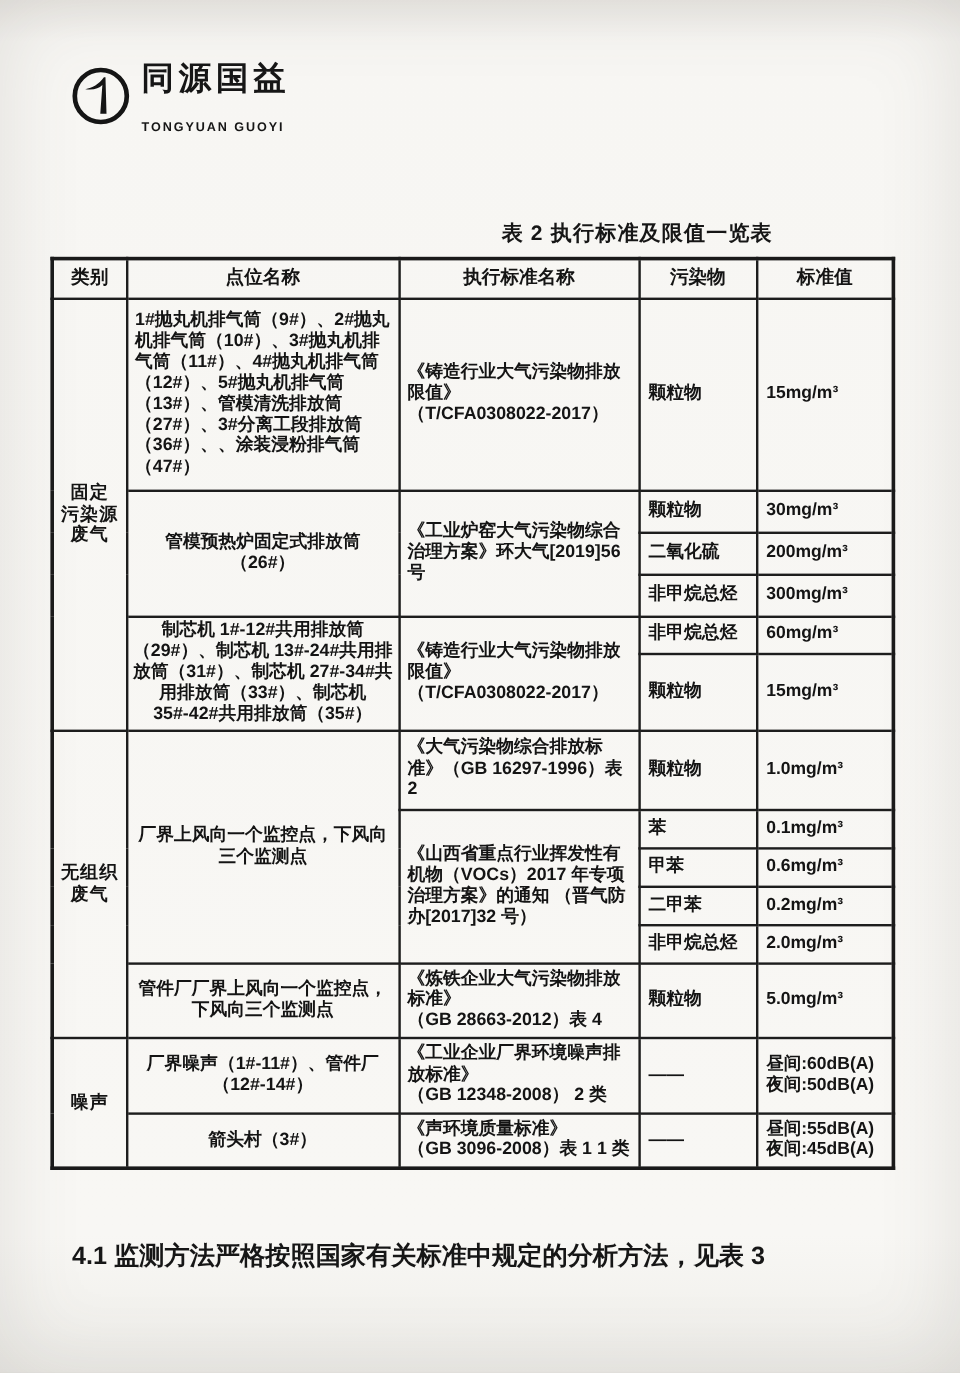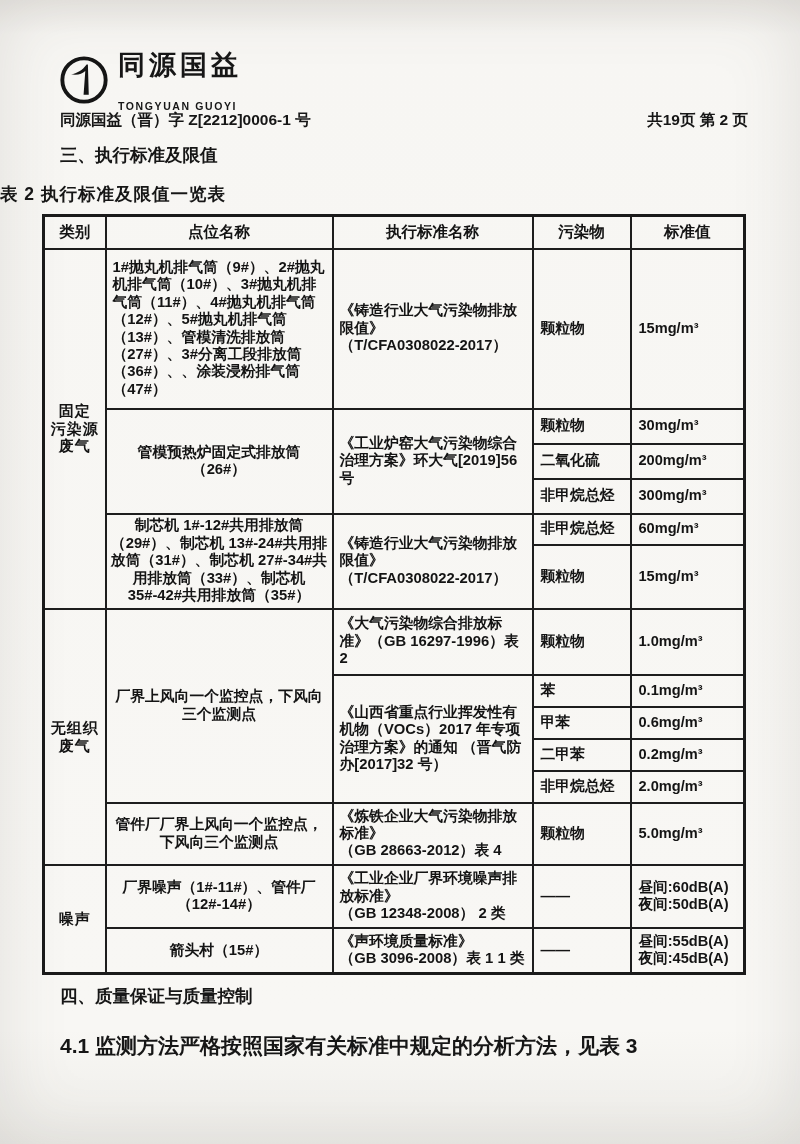--- a/index.html
+++ b/index.html
@@ -18,21 +18,21 @@
   .hdr{position:absolute;left:58px;top:52px;width:690px;display:flex;align-items:flex-start;}
   .logo{display:flex;align-items:center;}
   .logo svg{width:52px;height:52px;}
   .logo-txt{margin-left:8px;}
   .logo-cn{font-size:27px;font-weight:bold;letter-spacing:4px;line-height:1;font-family:"Liberation Sans",sans-serif;}
   .logo-en{font-size:10.5px;font-weight:bold;letter-spacing:1.6px;margin-top:21px;font-family:"Liberation Sans",sans-serif;}
   .slogan{display:flex;gap:46px;margin-left:56px;margin-top:8px;font-size:23px;font-weight:900;letter-spacing:4px;font-family:"Liberation Sans",sans-serif;}
   .docline{position:absolute;left:60px;top:110px;width:688px;display:flex;justify-content:space-between;font-size:15.5px;font-weight:bold;font-family:"Liberation Sans",sans-serif;}
   .sec-title{position:absolute;left:60px;font-size:17.5px;font-weight:bold;font-family:"Liberation Sans",sans-serif;}
   .s3{top:143px;}
-  .tbl-title{position:absolute;left:0;top:182px;width:644px;text-align:left;font-size:17.5px;font-weight:bold;letter-spacing:1px;font-family:"Liberation Sans",sans-serif;}
+  .tbl-title{position:absolute;left:0;top:182px;width:644px;text-align:right;font-size:17.5px;font-weight:bold;letter-spacing:1px;font-family:"Liberation Sans",sans-serif;}
   
   table{
     position:absolute;left:42px;top:214px;width:701px;
     border-collapse:collapse;table-layout:fixed;
     font-family:"Liberation Sans",sans-serif;
   }
   col.c-cat{width:62px;} col.c-point{width:227px;} col.c-std{width:200px;} col.c-pol{width:98px;} col.c-lim{width:114px;}
   th,td{
     border:2px solid #1d1d1d;
     font-size:15px;font-weight:bold;color:#141414;
@@ -68,26 +68,21 @@
           <path d="M33 12 C 28 19 22 22 15 23.5 C 23 24.5 28 23 31.5 19.5 L29.5 47 L35.5 47 L34.5 12 Z" fill="#151515"></path>
         </svg>
       </span>
       <div class="logo-txt">
         <div class="logo-cn">同源国益</div>
         <div class="logo-en">TONGYUAN GUOYI</div>
       </div>
     </div>
   </div>
 
-  <div class="docline">
-    <span>同源国益（晋）字 Z[2212]0006-1 号</span>
-    <span>共19页  第 2 页</span>
-  </div>
 
-  <div class="sec-title s3">三、执行标准及限值</div>
 
   <div class="tbl-title">表 2  执行标准及限值一览表</div>
 
   <table>
     <colgroup>
         <col class="c-cat">
         <col class="c-point">
         <col class="c-std">
         <col class="c-pol">
         <col class="c-lim">
@@ -170,26 +165,25 @@
     <tr class="h63">
       <td class="cat" rowspan="2">噪声</td>
       <td class="point">厂界噪声（1#-11#）、管件厂（12#-14#）</td>
       <td class="std">《工业企业厂界环境噪声排放标准》
 （GB 12348-2008）  2 类</td>
       <td class="pol">——</td>
       <td class="lim">昼间:60dB(A)
 夜间:50dB(A)</td>
     </tr>
     <tr class="h44">
-      <td class="point">箭头村（15#）</td>
+      <td class="point">箭头村（3#）</td>
       <td class="std">《声环境质量标准》
 （GB 3096-2008）表 1  1 类</td>
       <td class="pol">——</td>
       <td class="lim">昼间:55dB(A)
 夜间:45dB(A)</td>
     </tr>
   </tbody>
     </table>
 
-  <div class="sec-title s4">四、质量保证与质量控制</div>
   <div class="p41">4.1  监测方法严格按照国家有关标准中规定的分析方法，见表 3</div>
 
 </div>
 
 </body></html>

